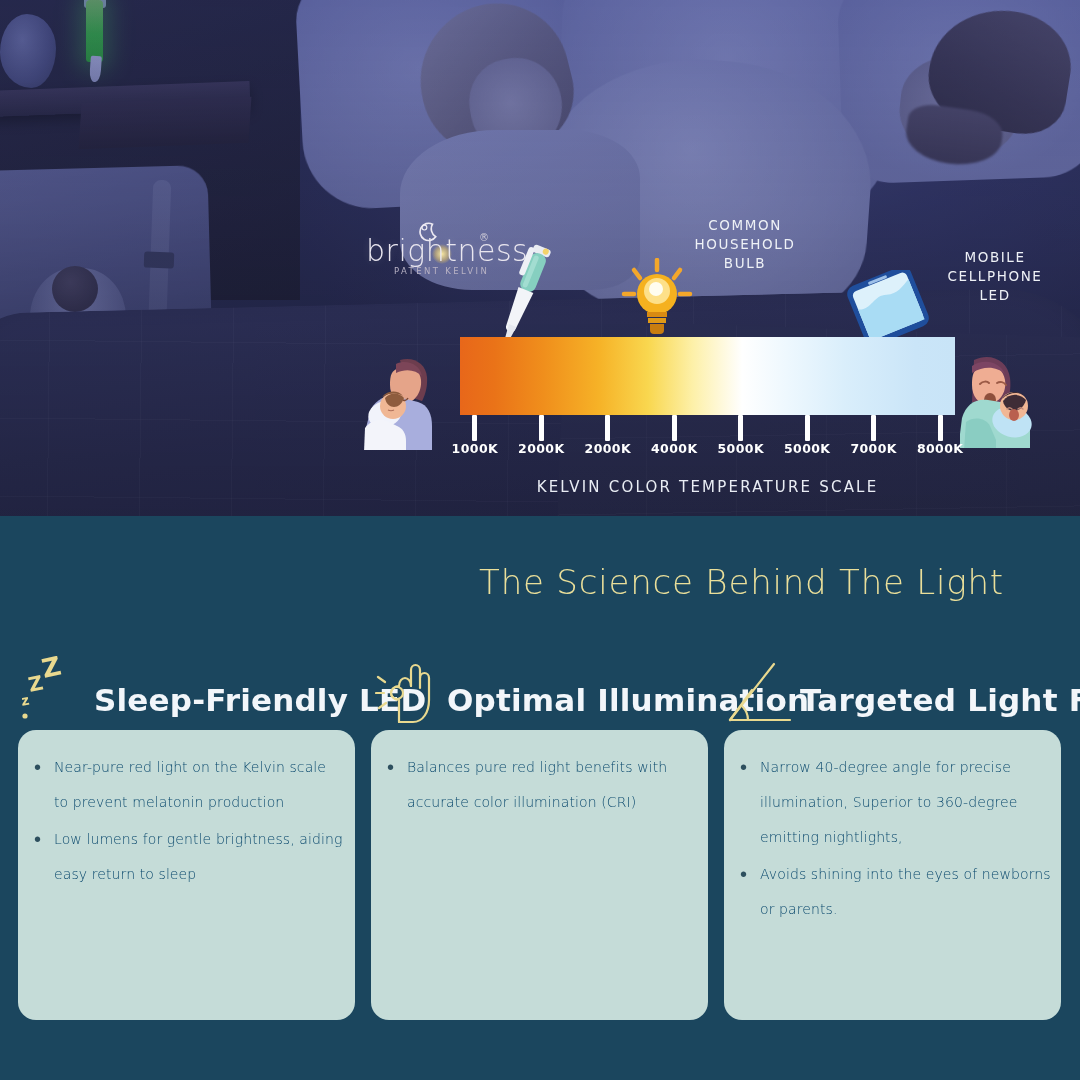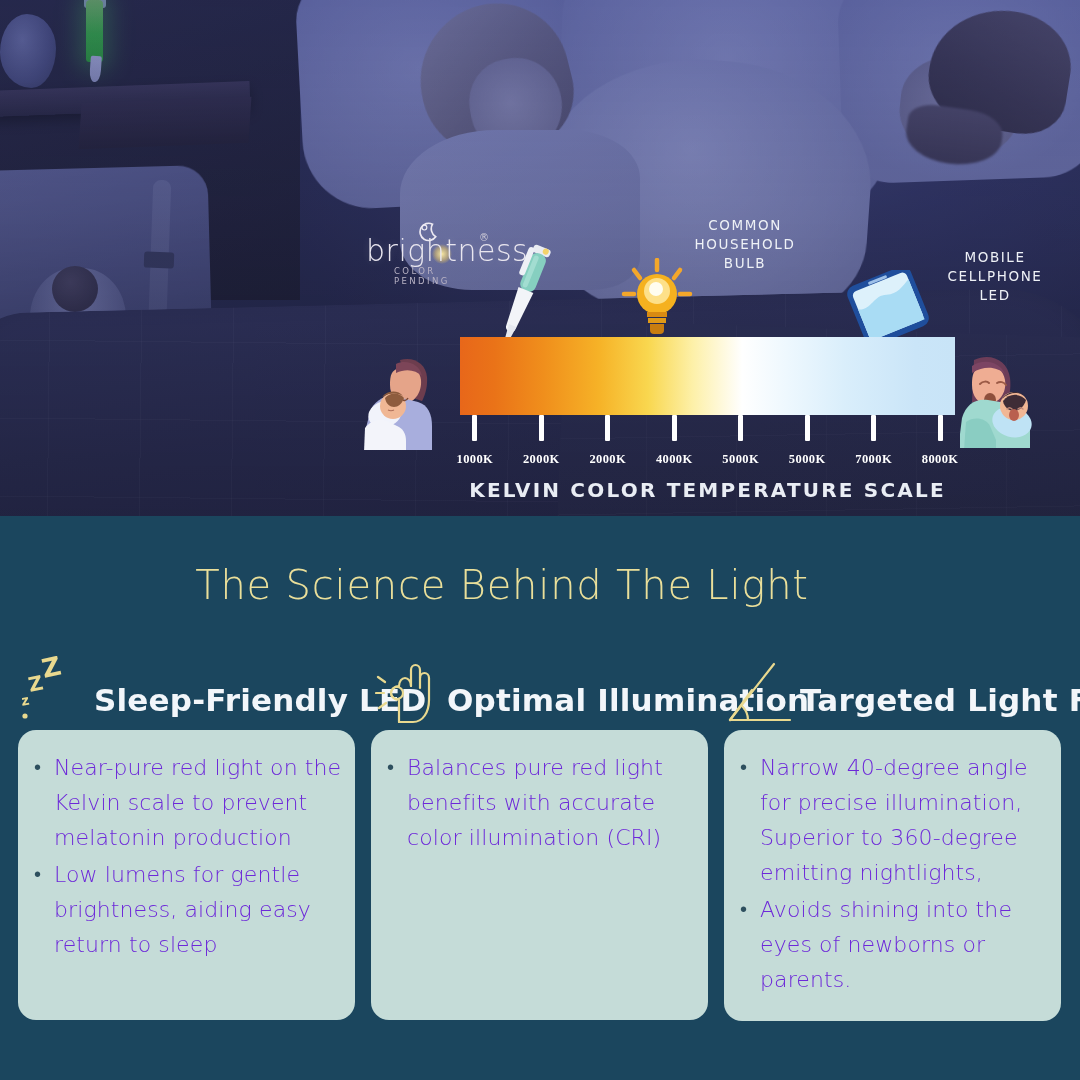--- a/index.html
+++ b/index.html
@@ -235,42 +235,42 @@
     background: linear-gradient(90deg,
       #e8671a 0%, #ea7318 7%, #f08f1c 17%,
       #f6b227 28%, #f9d74f 38%, #fdf0a8 47%,
       #ffffff 57%, #eef8fe 66%, #d9eefb 78%, #cae5f8 92%, #c8e4f7 100%);
   }
   .ticks { position: relative; width: 495px; height: 26px; }
   .tick {
     position: absolute; top: 0; width: 5px; height: 26px;
     background: #ffffff; border-radius: 1px;
   }
-  .tick-labels { position: relative; width: 495px; height: 20px; margin-top: 11px; font-family: Liberation Serif, serif; }
+  .tick-labels { position: relative; width: 495px; height: 20px; margin-top: 0; }
   .tick-label {
     position: absolute; top: 0; transform: translateX(-50%);
     color: #ffffff; font-size: 12.5px; font-weight: 700; letter-spacing: .4px;
     white-space: nowrap;
   }
   .scale-caption {
     position: absolute; left: 460px; top: 478px; width: 495px;
     text-align: center; color: #e9edf4;
-    font-size: 20px; letter-spacing: 2.2px; font-weight: 700;
+    font-size: 15px; letter-spacing: 2.2px; font-weight: 400;
   }
 
   
   .mom { position: absolute; width: 100px; height: 100px; }
   #mom-calm { left: 352px; top: 350px; }
   #mom-upset { left: 952px; top: 348px; }
 
   
   .lower { position: absolute; left: 0; top: 516px; width: 1080px; height: 564px; background: #1b465e; }
   .headline {
-    position: absolute; left: 0; top: 46px; width: 1004px; text-align: center;
-    color: #eadf9a; font-size: 40px; font-weight: 300;
+    position: absolute; left: 0; top: 46px; width: 1004px; text-align: right;
+    color: #eadf9a; font-size: 34px; font-weight: 300;
     letter-spacing: .8px; font-family: "DejaVu Sans", sans-serif;
   }
 
   .cards { position: absolute; left: 18px; top: 128px; width: 1044px; display: flex; gap: 16px; }
   .col { width: 337px; position: relative; }
 
   .card-head {
     position: relative; height: 86px;
     display: flex; align-items: flex-end; gap: 8px;
     padding-left: 4px; padding-bottom: 4px;
@@ -280,21 +280,21 @@
     color: #f2f6fa; font-size: 31px; font-weight: 700;
     letter-spacing: .2px; white-space: nowrap; padding-bottom: 8px;
   }
   .card-body {
     background: #c5dcd8; border-radius: 18px;
     padding: 20px 18px 22px 10px; min-height: 290px;
   }
   .card-body ul { list-style: none; }
   .card-body li {
     position: relative; padding-left: 26px; margin-bottom: 2px;
-    color: #6d28d9; font-size: 22px; line-height: 35px;
+    color: #0c4a6e; font-size: 14px; line-height: 35px;
     font-weight: 300; letter-spacing: .1px;
   }
   .card-body li::before {
     content: "•"; position: absolute; left: 6px; top: 0;
     color: #2d4f5e; font-size: 20px;
   }
   
   #col-1 .card-body { padding-right: 12px; }
   #col-2 .card-body { padding-right: 0; }
   #col-3 .card-body { padding-right: 0; }
@@ -341,21 +341,21 @@
     <div class="night-tint2"></div>
 
     <div class="logo">
       <svg class="logo-moon" viewBox="0 0 22 22">
         <path d="M16.5 2.2a8.6 8.6 0 1 0 3.2 12.6A9.4 9.4 0 0 1 16.5 2.2z" fill="none" stroke="#ece9f2" stroke-width="1.7"></path>
         <circle cx="8.4" cy="5.6" r="2.4" fill="none" stroke="#ece9f2" stroke-width="1.2"></circle>
       </svg>
       <div class="logo-glow"></div>
       <div class="logo-word">brightness</div>
       <div class="logo-r">®</div>
-      <div class="logo-pp">COLOR PENDING</div>
+      <div class="logo-pp">PATENT KELVIN</div>
     </div>
 
     <div class="scale-note" id="note-bulb">COMMON<br>HOUSEHOLD<br>BULB</div>
     <div class="scale-note" id="note-phone">MOBILE<br>CELLPHONE<br>LED</div>
 
     <svg class="bulb" viewBox="0 0 74 78">
       <g stroke="#f4a72a" stroke-width="4.5" stroke-linecap="round">
         <line x1="37" y1="2" x2="37" y2="12"></line>
         <line x1="14" y1="12" x2="20" y2="20"></line>
         <line x1="60" y1="12" x2="54" y2="20"></line>

